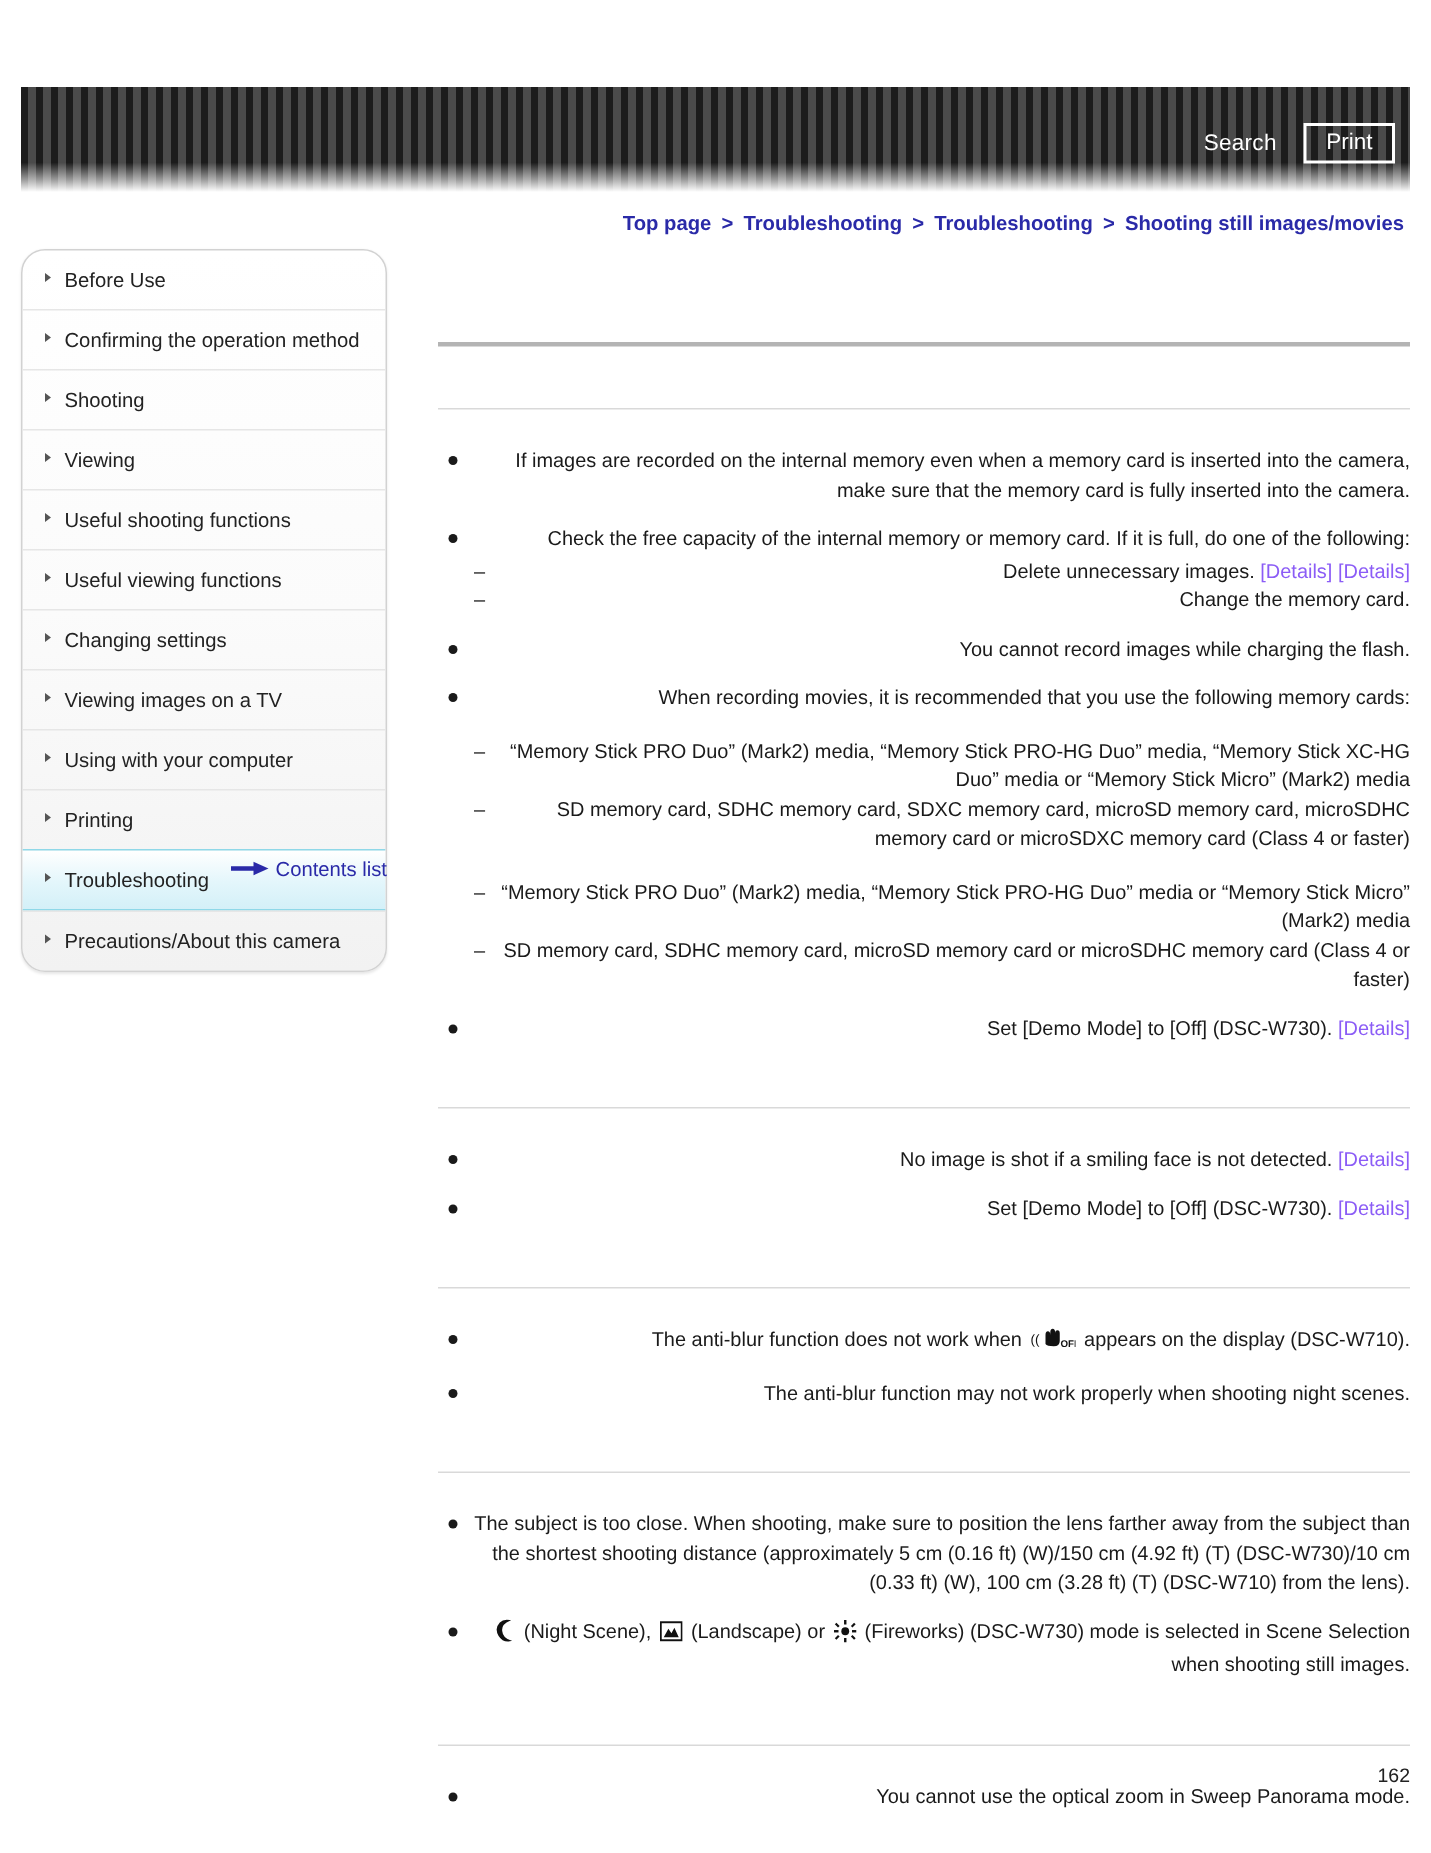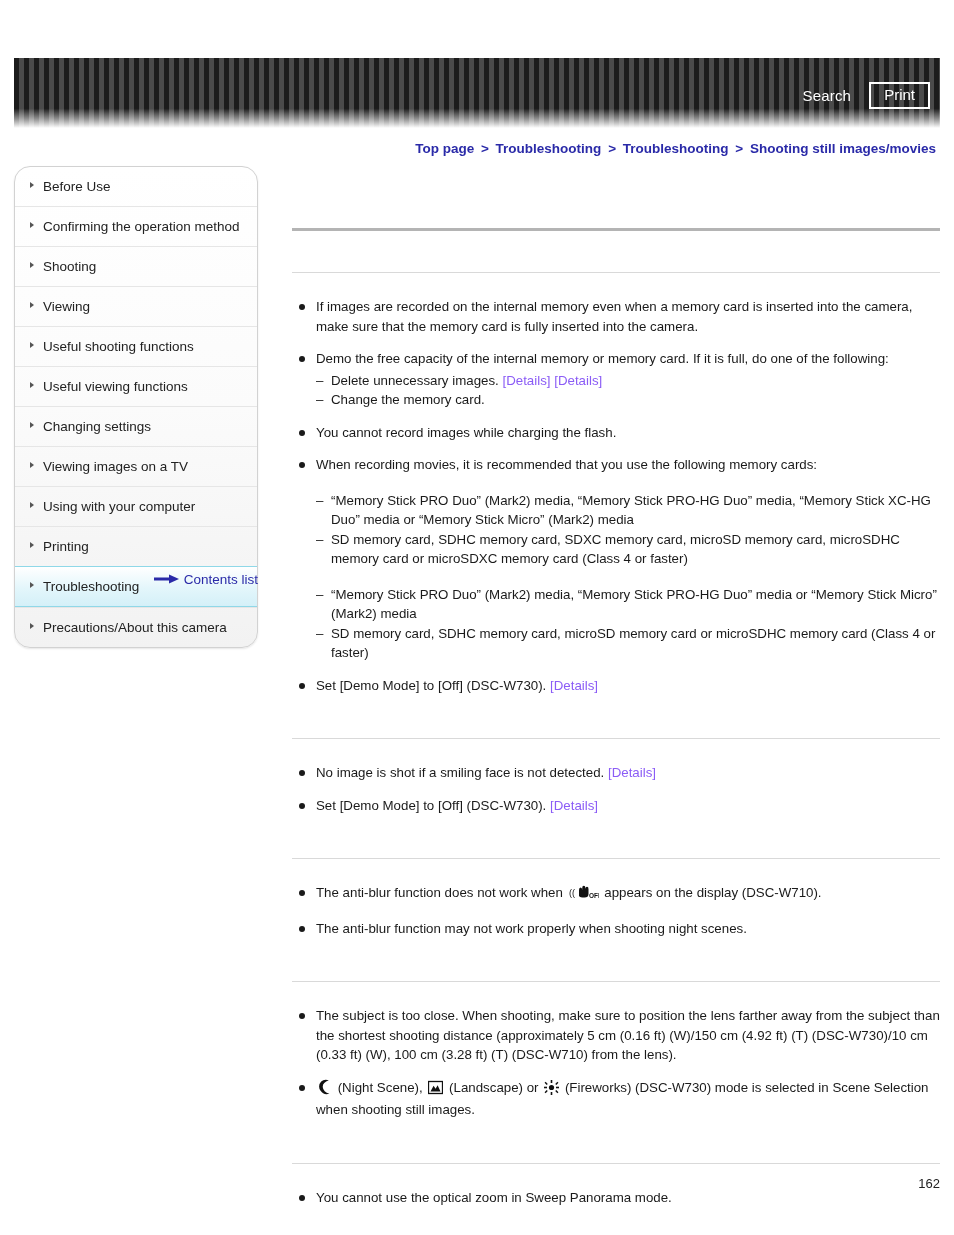--- a/index.html
+++ b/index.html
@@ -150,20 +150,21 @@
   .sec-title {
     height: 17px;
     font-size: 14px;
     font-weight: bold;
     color: #111;
   }
   ul.bullets {
     list-style: none;
     margin: 0;
     padding: 0;
+    text-align: right;
   }
   ul.bullets > li {
     position: relative;
     padding-left: 24px;
     margin-bottom: 13px;
     font-size: 13.3px;
     line-height: 19.5px;
     color: #1a1a1a;
   }
   ul.bullets > li:before {
@@ -304,21 +305,21 @@
   <div class="gap-md"></div>
   <div class="sec-title"></div>
   <div class="rule-thin"></div>
   <div class="gap-md"></div>
 
   <ul class="bullets">
     <li>
       <span>If images are recorded on the internal memory even when a memory card is inserted into the camera, make sure that the memory card is fully inserted into the camera.</span>
     </li>
     <li>
-      <span>Demo the free capacity of the internal memory or memory card. If it is full, do one of the following:</span>
+      <span>Check the free capacity of the internal memory or memory card. If it is full, do one of the following:</span>
       <ul class="dash-list">
         <li><span>Delete unnecessary images. </span><a class="lnk">[Details]</a> <a class="lnk">[Details]</a></li>
         <li><span>Change the memory card.</span></li>
       </ul>
     </li>
     <li>
       <span>You cannot record images while charging the flash.</span>
     </li>
     <li>
       <span>When recording movies, it is recommended that you use the following memory cards:</span>

